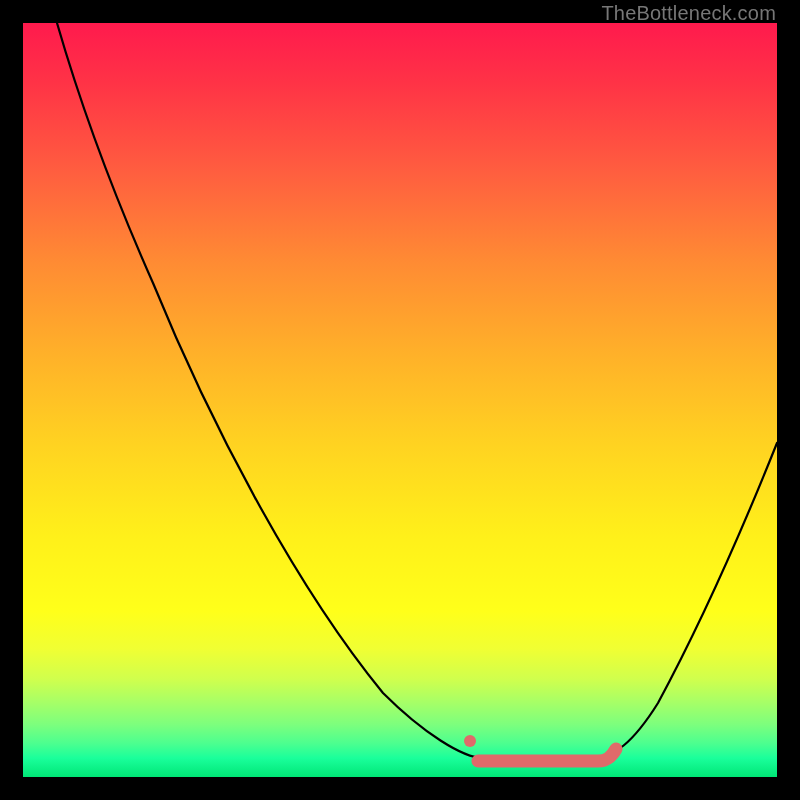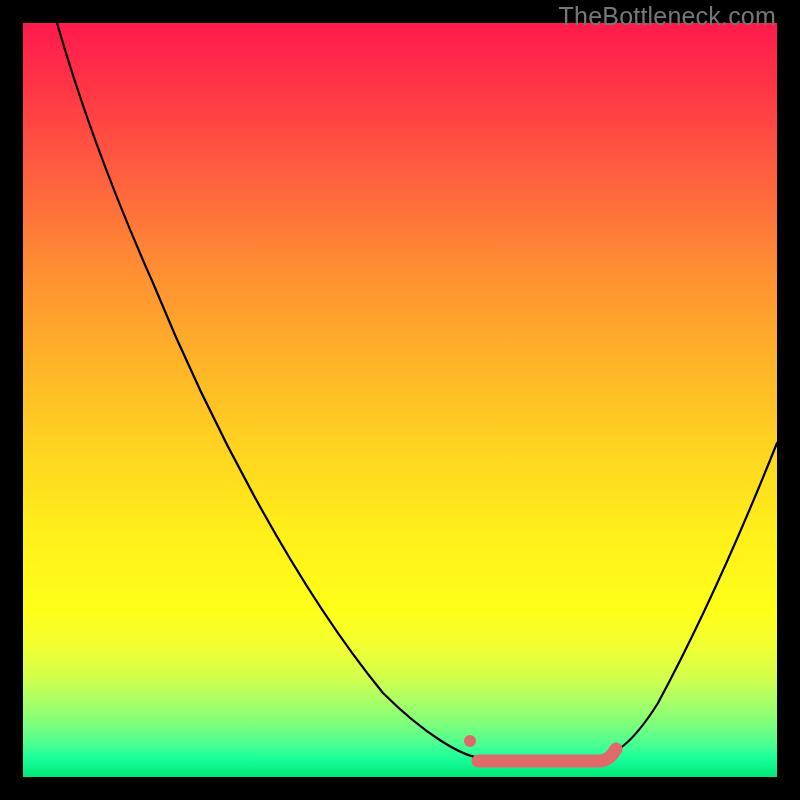--- a/index.html
+++ b/index.html
@@ -45,21 +45,21 @@
     left: 0; top: 0;
     width: 754px;
     height: 754px;
     overflow: visible;
   }
   .watermark {
     position: absolute;
     top: 2px;
     right: 24px;
     color: #777;
-    font-size: 25px;
+    font-size: 20px;
     font-weight: 500;
     letter-spacing: 0.2px;
     user-select: none;
   }
   .curve {
     fill: none;
     stroke: #000;
     stroke-width: 2.2;
     stroke-linecap: round;
     stroke-linejoin: round;

